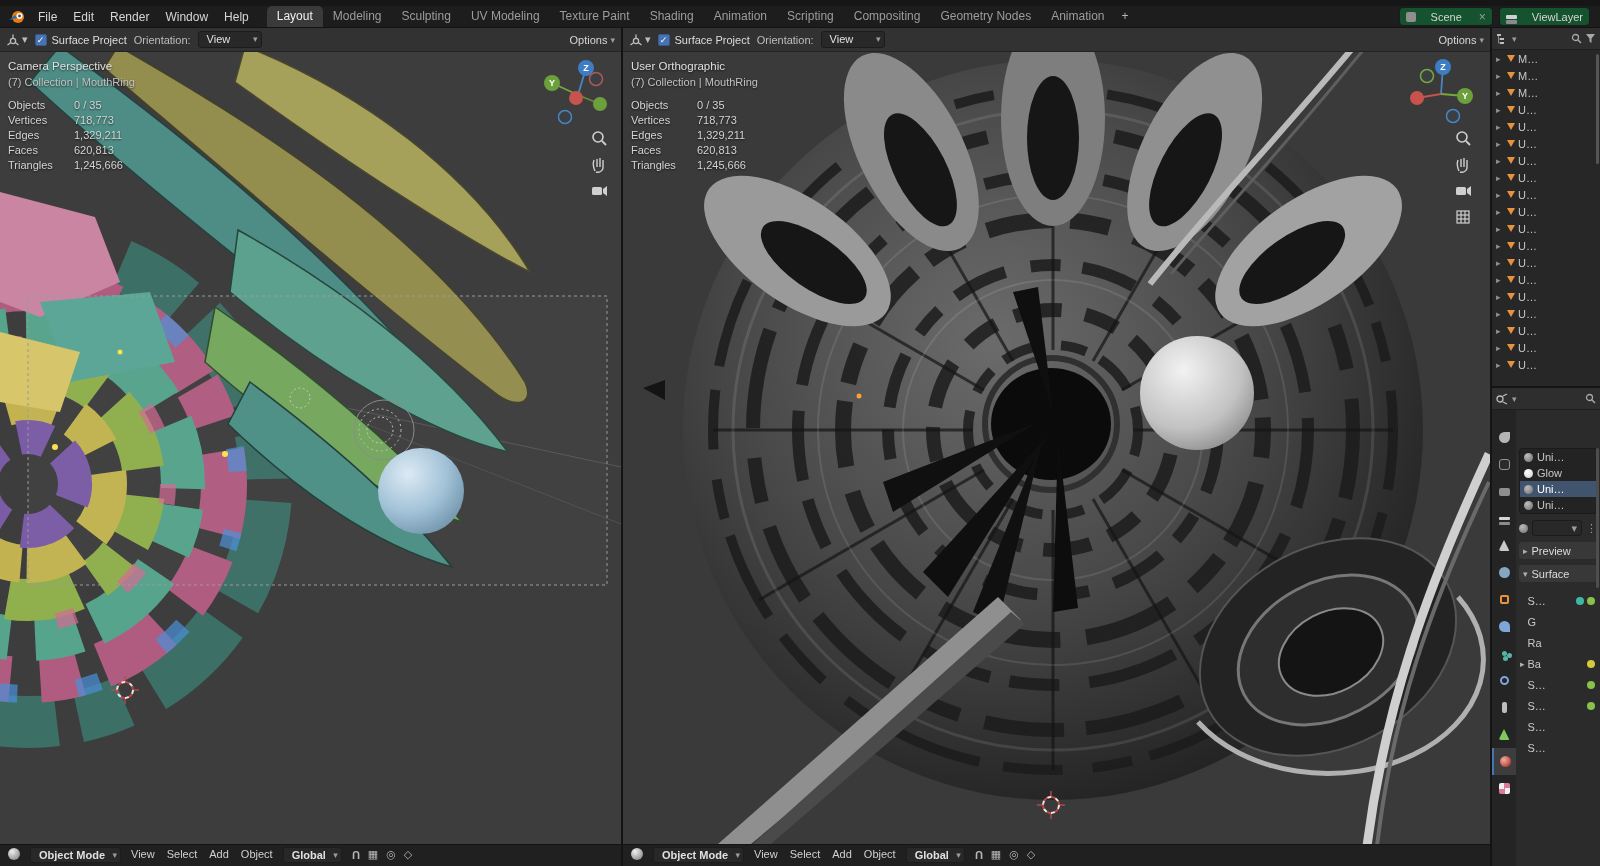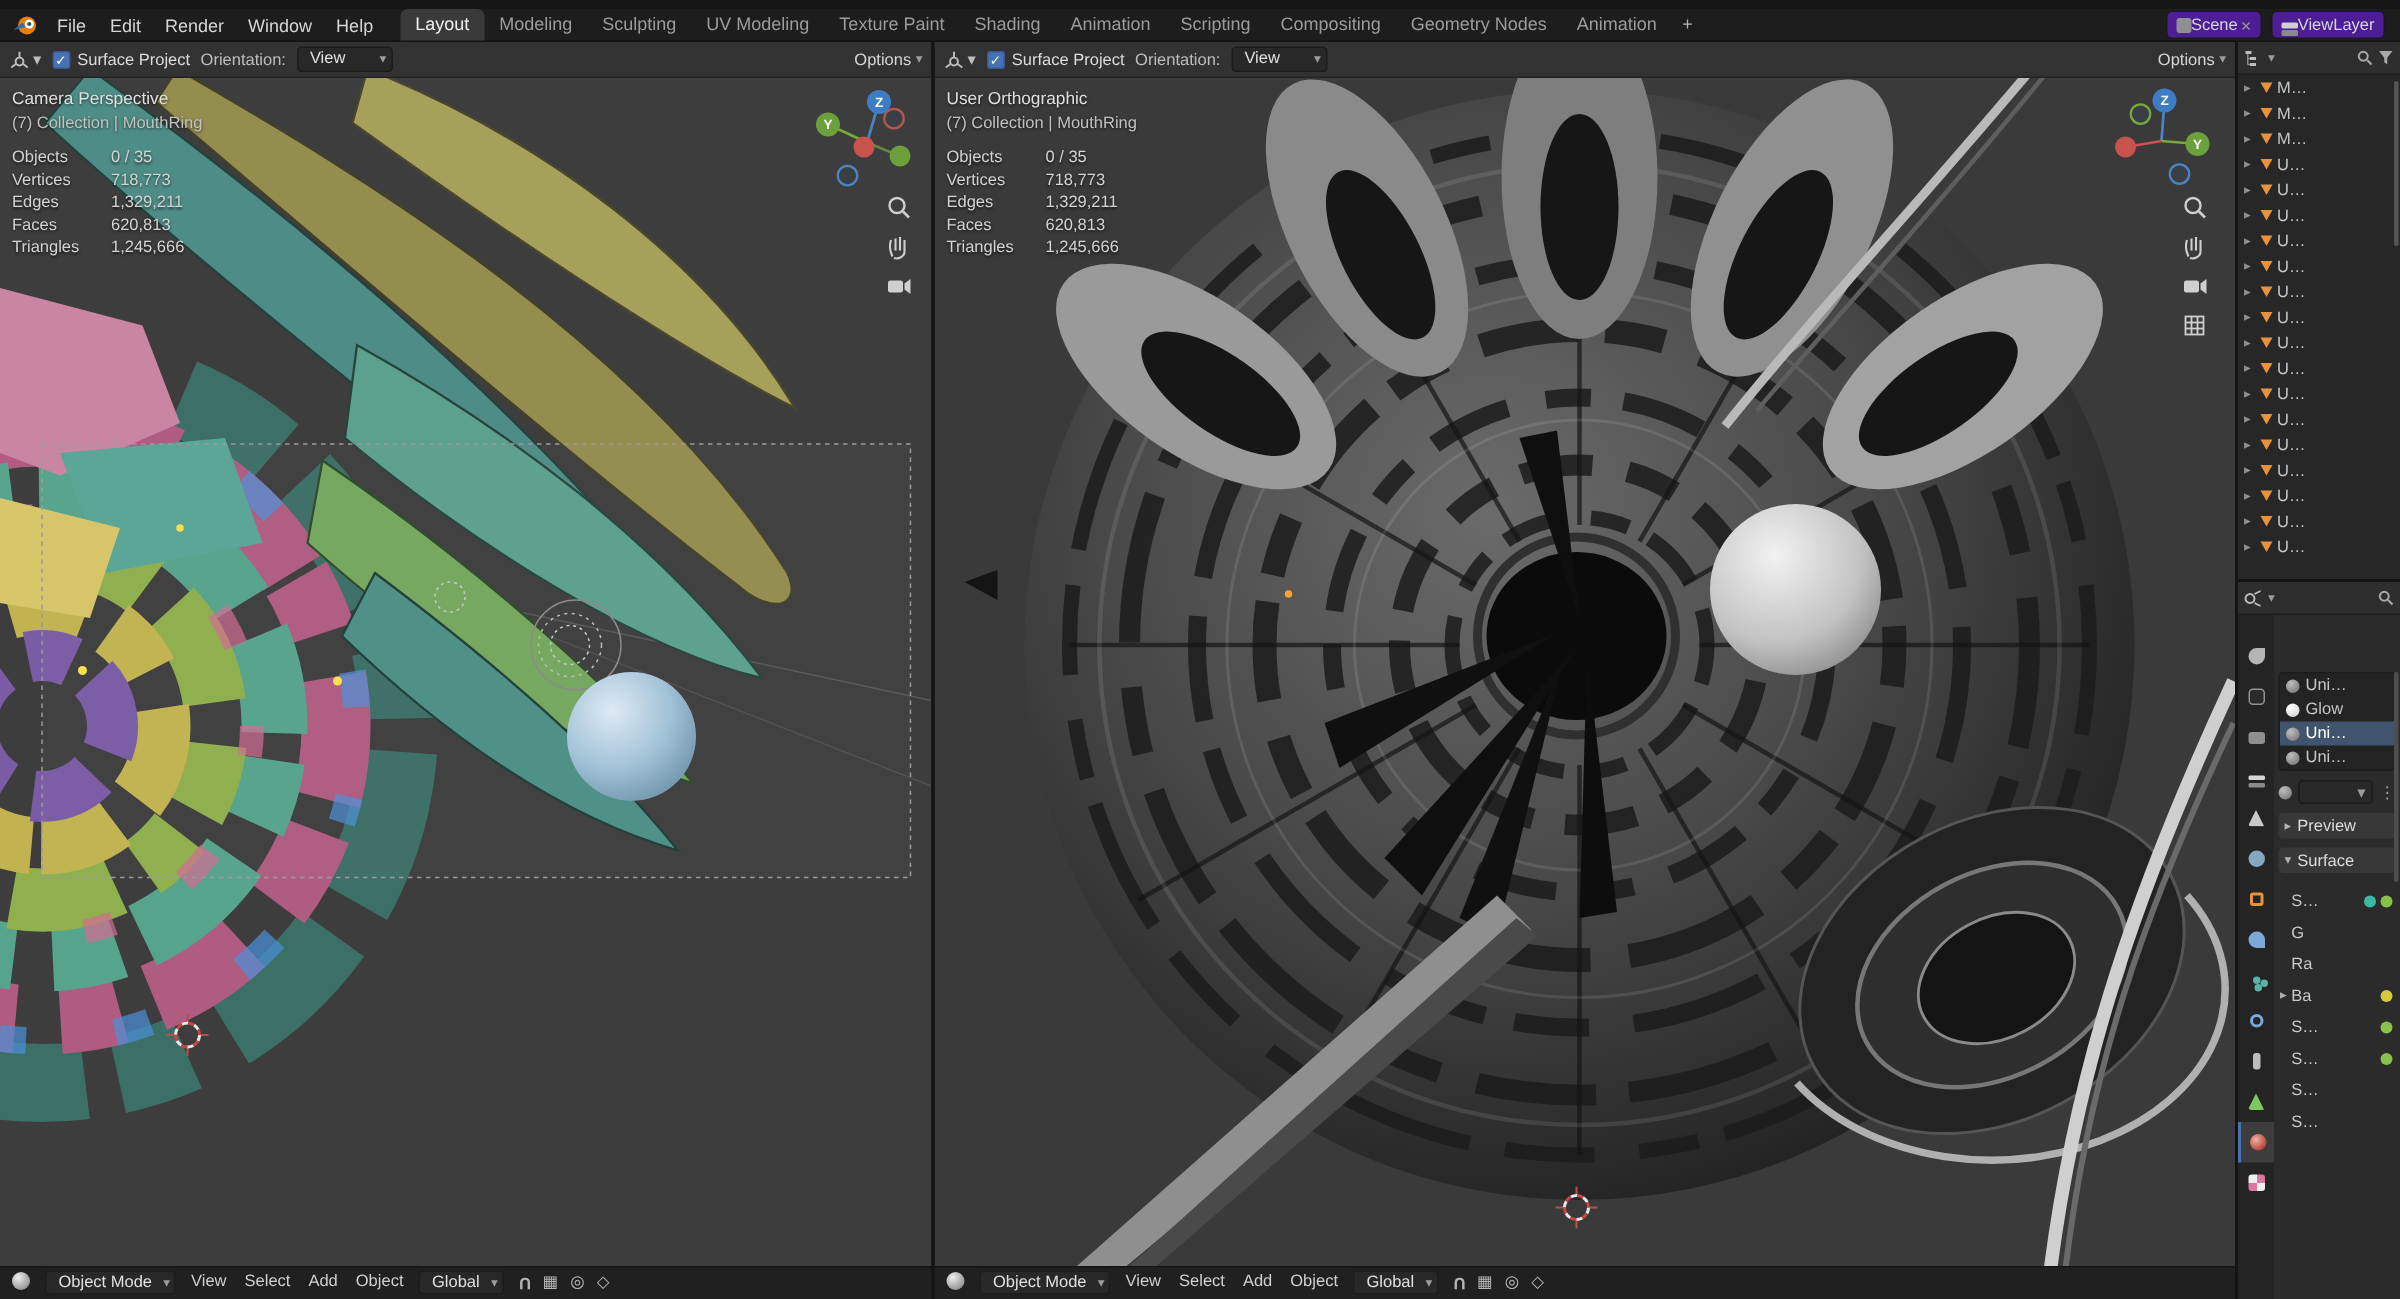--- a/index.html
+++ b/index.html
@@ -11,21 +11,21 @@
   .titlebar { height:6px; background:#161616; }
   .topbar { height:22px; display:flex; align-items:center; background:#1d1d1d; border-bottom:1px solid #131313; padding:0 4px; }
   .logo { width:18px; height:16px; margin:0 4px; }
   .menus { display:flex; }
   .menu-item { padding:2px 8px; color:#d6d6d6; font-size:12px; border-radius:3px; cursor:default; }
   .wtabs { display:flex; margin-left:10px; align-self:flex-end; }
   .wtab { padding:3px 10px 4px; color:#9c9c9c; font-size:12px; border-radius:5px 5px 0 0; }
   .wtab.active { background:#3a3a3a; color:#f0f0f0; }
   .wtab.add { color:#b5b5b5; padding:3px 7px 4px; }
   .spacer { flex:1; }
-  .scene-widget { display:flex; align-items:center; gap:0; background:#4c1d95; border:1px solid #1a1a1a; border-radius:4px; height:19px; padding:0 6px; margin-right:6px; color:#d6d6d6; }
+  .scene-widget { display:flex; align-items:center; gap:15px; background:#14532d; border:1px solid #1a1a1a; border-radius:4px; height:19px; padding:0 6px; margin-right:6px; color:#d6d6d6; }
   .xbtn { color:#9a9a9a; font-size:12px; padding-left:2px; }
   .ico-sq { width:10px; height:10px; background:#8f8f8f; border-radius:2px; }
   .ico-layers { width:11px; height:4px; background:#cfcfcf; box-shadow:0 5px 0 #8a8a8a; border-radius:1px; }
 
   
   .workarea { display:flex; height:838px; }
   .viewport { position:relative; height:838px; overflow:hidden; }
   .vp-left { width:621px; }
   .vp-right { width:869px; border-left:2px solid #141414; }
   .vp-header { height:24px; background:#323232; border-bottom:1px solid #232323; display:flex; align-items:center; padding:0 6px; gap:7px; }
@@ -40,21 +40,21 @@
 
   .vp-canvas { display:block; }
 
   .vp-overlay { position:absolute; left:8px; top:32px; text-shadow:0 1px 2px rgba(0,0,0,.65); pointer-events:none; }
   .vname { color:#e0e0e0; font-size:11.5px; }
   .vctx  { color:#c2c2c2; margin-top:4px; }
   .stats { margin-top:10px; }
   .srow { display:grid; grid-template-columns:48px auto; gap:18px; line-height:15px; color:#d4d4d4; }
 
   .vp-footer { position:absolute; left:0; right:0; bottom:0; height:22px; background:#202020; border-top:1px solid #141414; display:flex; align-items:flex-start; gap:10px; padding:2px 8px 0; overflow:hidden; }
-  .vp-footer .dd { min-width:0; height:16px; line-height:14px; padding-right:15px; }
+  .vp-footer .dd { min-width:0; height:16px; line-height:14px; padding-right:15px;font-weight:bold; }
   .mode-ico { width:12px; height:12px; border-radius:50%; background:radial-gradient(circle at 35% 30%, #efefef, #9a9a9a 70%, #5c5c5c); margin-top:1px; }
   .fmenus { display:flex; gap:12px; color:#d0d0d0; padding-top:1px; }
   .ficons { display:flex; gap:8px; color:#b5b5b5; font-size:11px; padding-top:1px; }
   .magnet { display:inline-block; transform:rotate(180deg); font-weight:bold; color:#b5b5b5; }
 
   
   .sidebar { width:110px; border-left:2px solid #141414; display:flex; flex-direction:column; }
   .outliner { height:360px; background:#272727; border-bottom:2px solid #141414; position:relative; }
   .panel-head { height:22px; background:#2e2e2e; border-bottom:1px solid #1e1e1e; display:flex; align-items:center; gap:3px; padding:0 4px; color:#bdbdbd; }
   .panel-head .chev { font-size:9px; color:#9c9c9c; }

